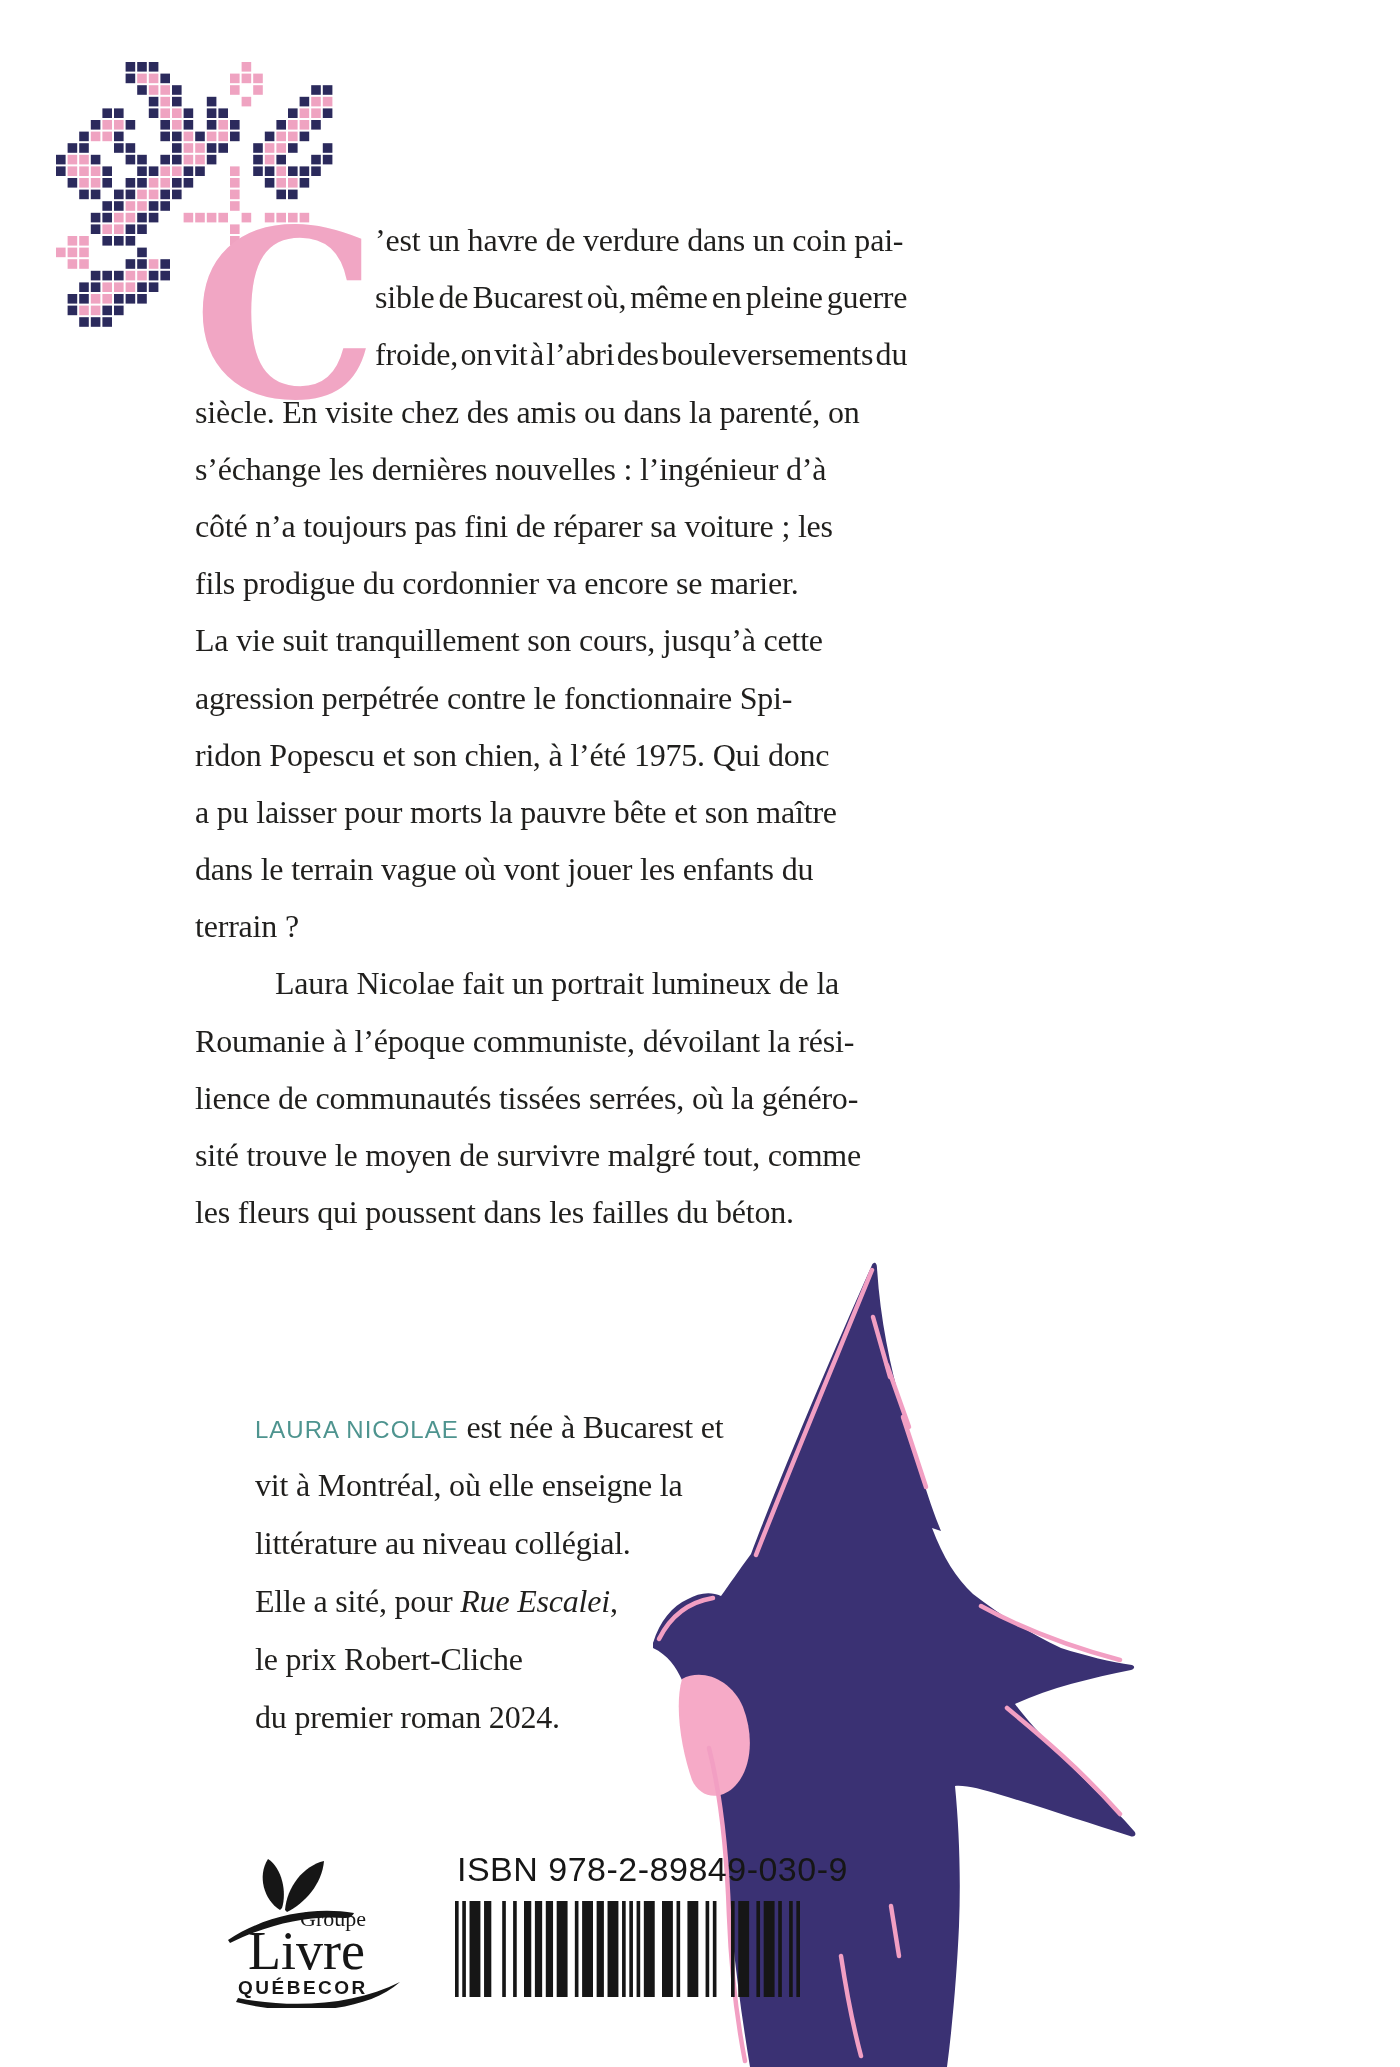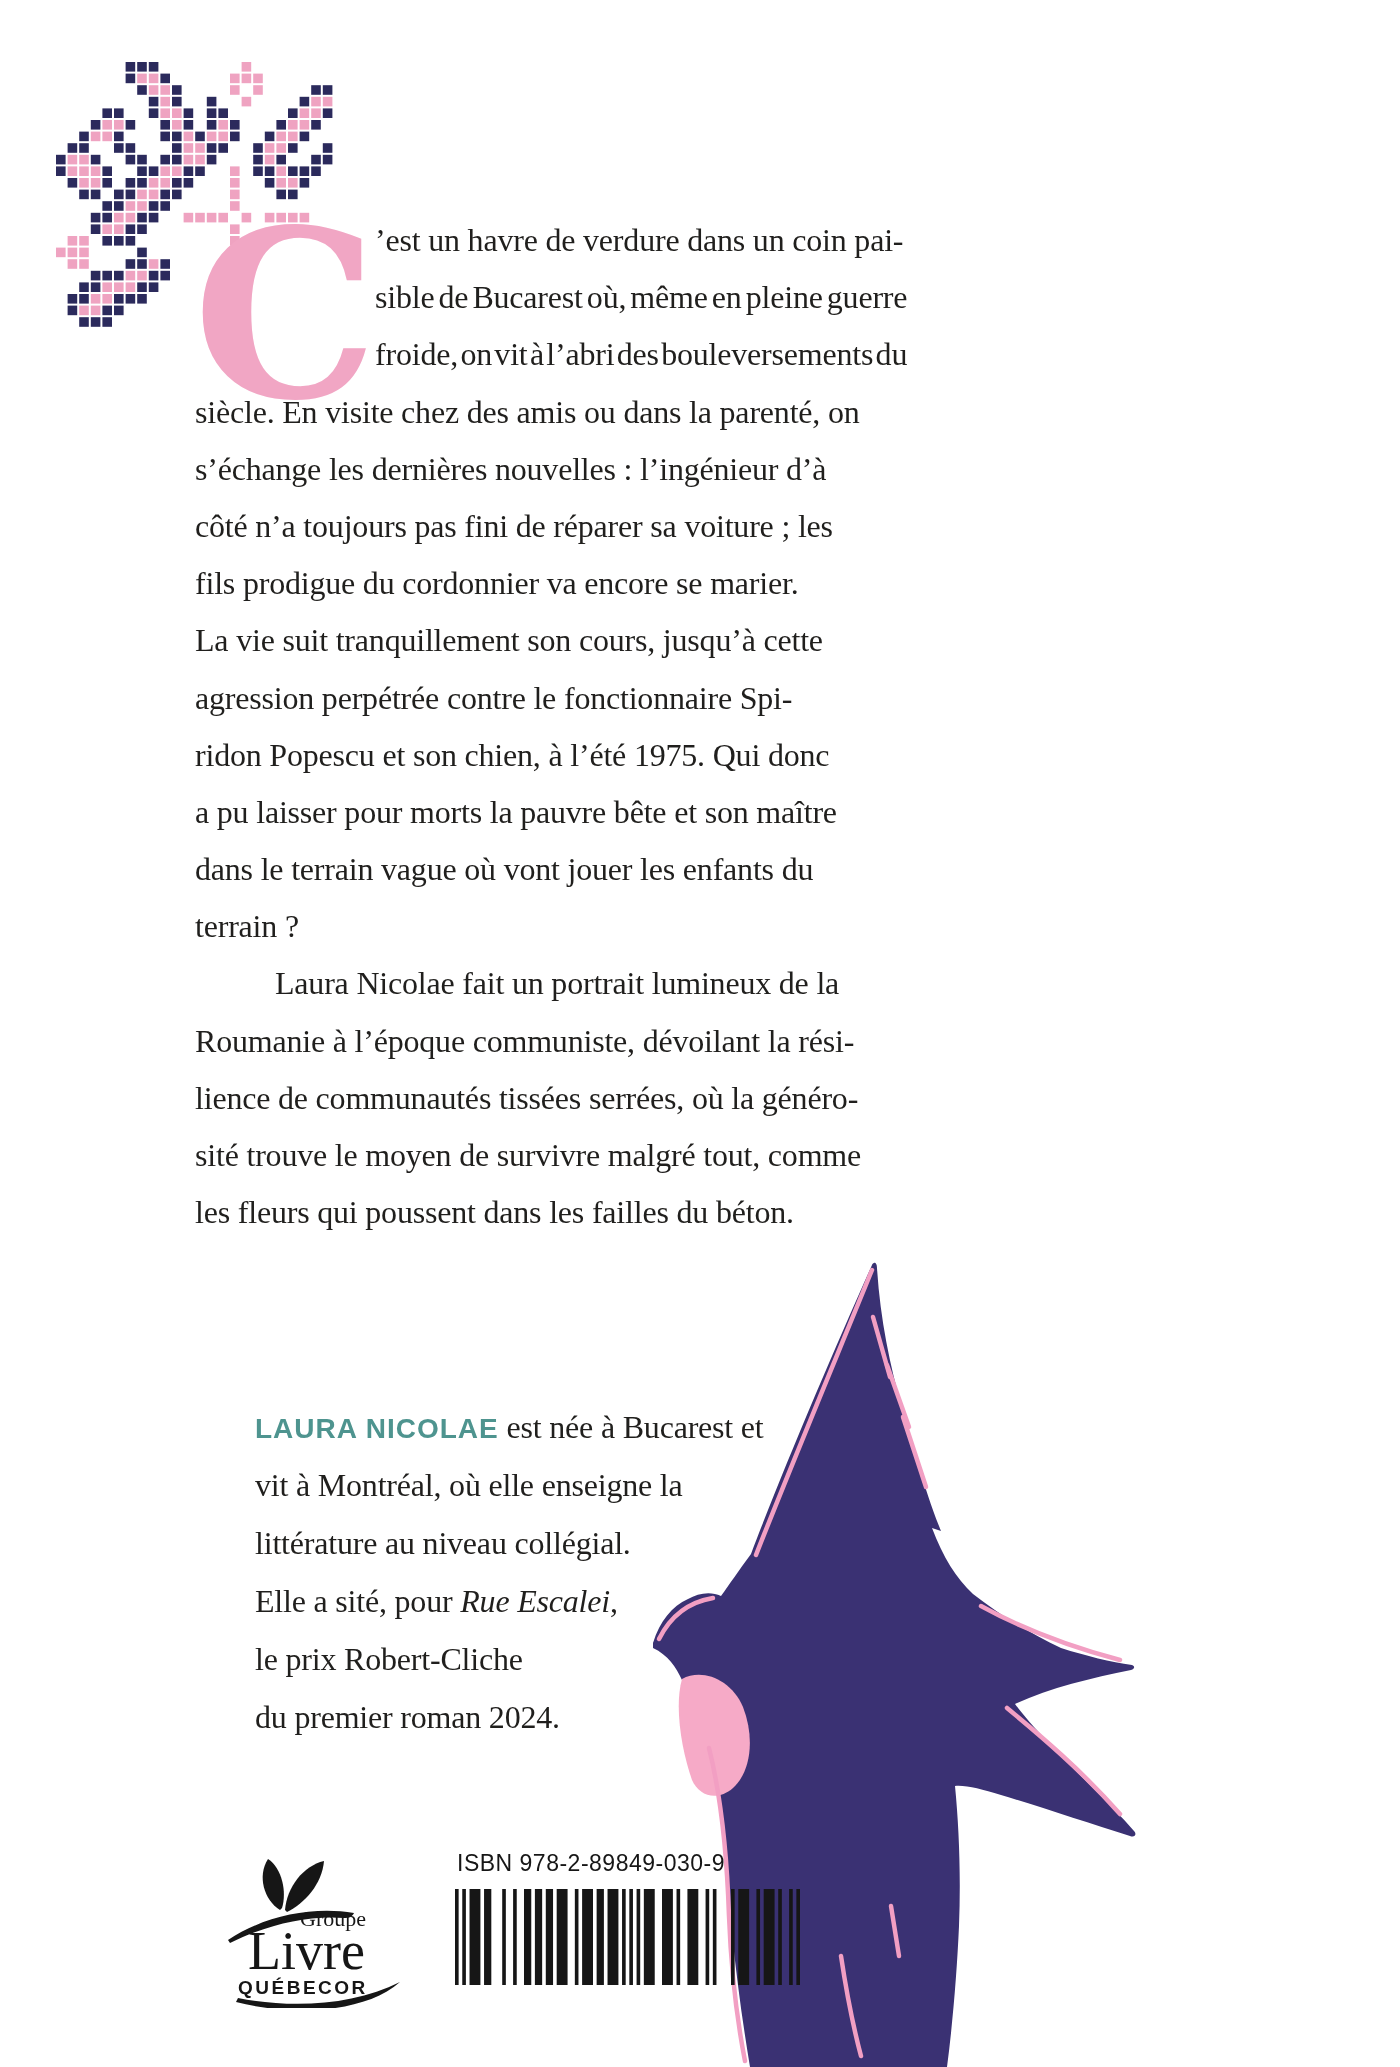--- a/index.html
+++ b/index.html
@@ -25,39 +25,39 @@
   .line{
     display:block; height:57.2px; line-height:57.2px; font-size:32px;
     letter-spacing:-0.2px; white-space:nowrap; color:var(--body-text);
   }
   .line.indent-cap{margin-left:180px;}
   .line.indent-para{margin-left:80px;}
   
   .bio{position:absolute; left:255px; top:1398px; width:480px;}
   .bio .line{height:58px; line-height:58px;}
   .author-name{
-    font-family:"Liberation Sans",sans-serif; font-weight:700; font-size:28px;
+    font-family:"Liberation Sans",sans-serif; font-weight:400; font-size:24px;
     letter-spacing:1px; color:var(--teal);
   }
   .italic{font-style:italic;margin-top:37px;}
   
   .bird{position:absolute; left:420px; top:1255px; width:760px; height:812px;}
   .bird .body{fill:var(--bird-body);}
   .bird .chest{fill:var(--bird-chest);}
   .bird .accent{fill:none; stroke:var(--bird-accent); stroke-width:4.5; stroke-linecap:round;}
   
   .logo{position:absolute; left:224px; top:1856px; width:178px; height:152px;}
   .logo .ink{fill:var(--ink);}
   .logo text{fill:var(--ink);}
   .logo .t-groupe{font-family:"Liberation Serif",serif; font-size:22px;}
   .logo .t-livre{font-family:"Liberation Serif",serif; font-size:54px;}
   .logo .t-qc{font-family:"Liberation Sans",sans-serif; font-weight:700; font-size:19px; letter-spacing:2.5px;}
   .isbn-block{position:absolute; left:455px; top:1850px; width:350px;}
   .isbn-label{
-    font-family:"Liberation Sans",sans-serif; font-size:23px; color:var(--ink);
+    font-family:"Liberation Sans",sans-serif; font-size:34px; color:var(--ink);
     letter-spacing:0.5px; margin:0 0 12px 2px; white-space:nowrap;
   }
   .barcode{display:block;}
 </style>
 </head>
 <body>
 
 <div class="page">
 
   <svg class="stitch" width="280" height="280" viewBox="0 0 280 280" id="stitch-svg">

